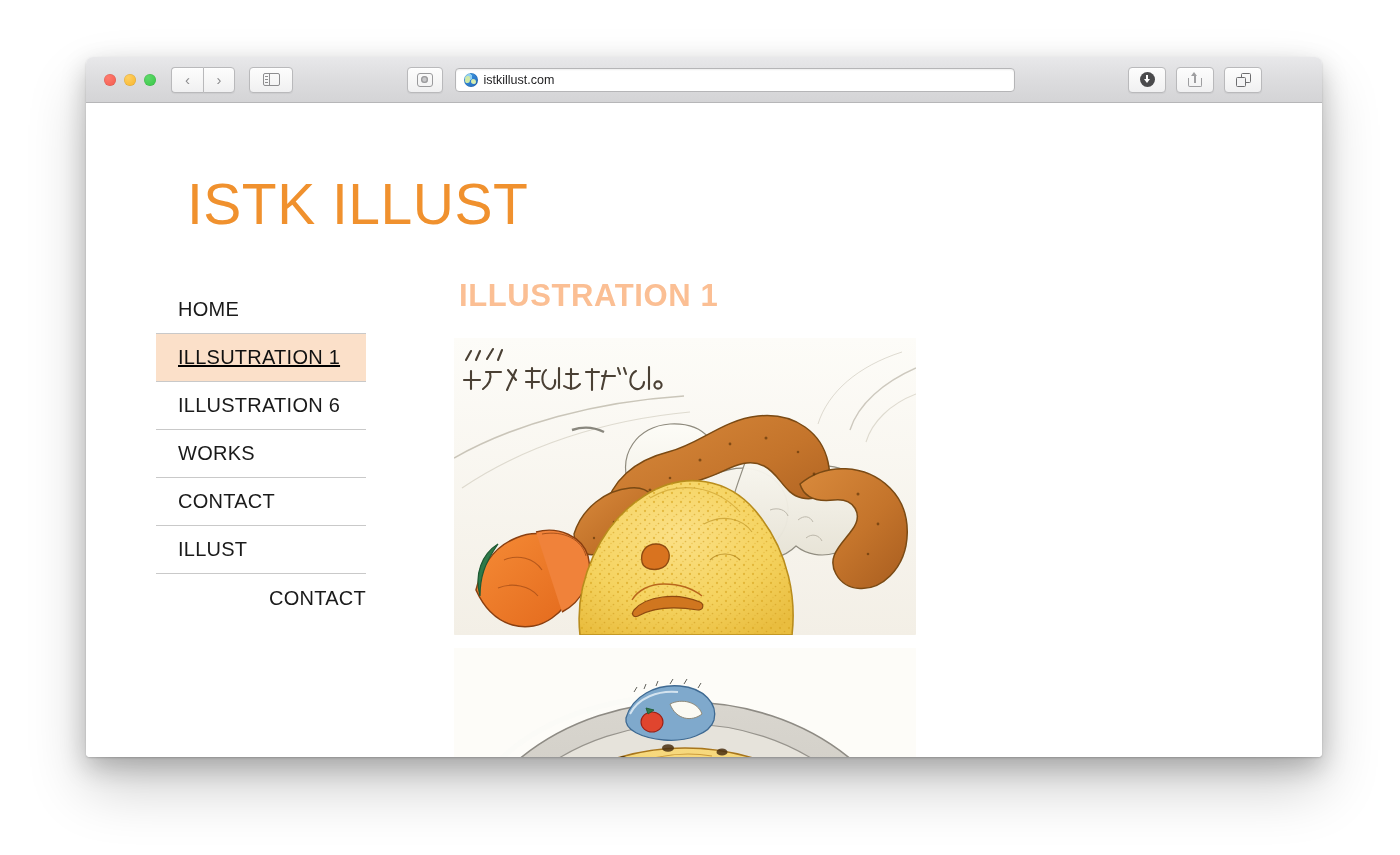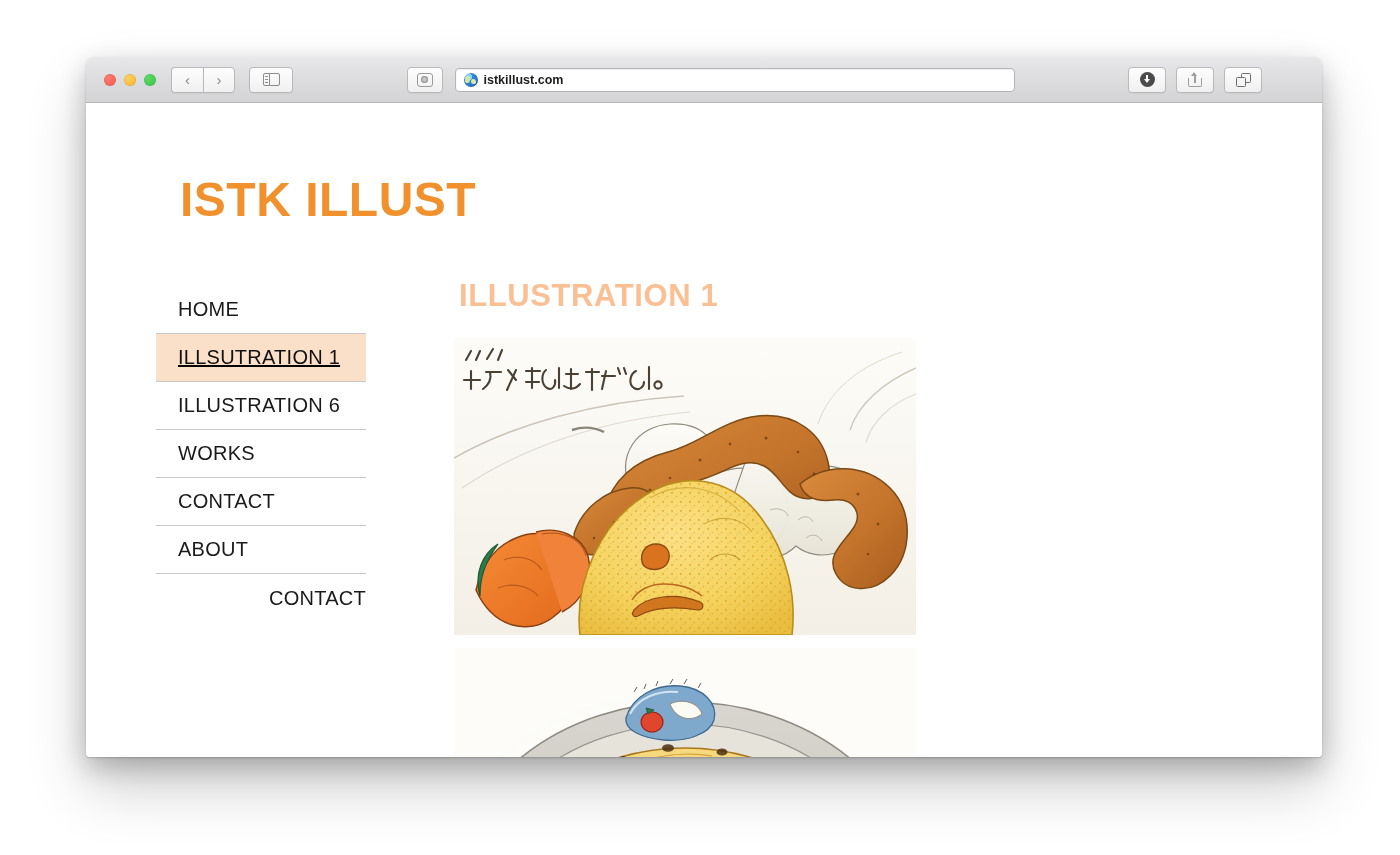--- a/index.html
+++ b/index.html
@@ -144,21 +144,20 @@
     height: 24px;
     border-radius: 4px;
     background: #ffffff;
     border: 1px solid #b5b5b7;
     box-shadow: inset 0 1px 2px rgba(0,0,0,0.07);
     display: flex;
     align-items: center;
     padding: 0 8px;
     box-sizing: border-box;
     gap: 6px;
-    font-weight: bold;
   }
   .favicon {
     width: 14px; height: 14px; border-radius: 50%;
     background:
       radial-gradient(circle at 32% 28%, #8fd0f5 0 26%, transparent 27%),
       linear-gradient(135deg, #4aa7e8 0%, #2f7fd0 55%, #2766b4 100%);
     position: relative; flex: none;
     box-shadow: inset 0 0 0 0.5px rgba(0,0,0,0.18);
   }
   .favicon::before {
@@ -216,24 +215,24 @@
     position: relative;
     z-index: 1;
     height: 654px;
     background: #ffffff;
     overflow: hidden;
     border-radius: 0 0 4px 4px;
   }
 
   #site-title {
     position: absolute;
-    left: 94px;
+    left: 101px;
     top: 73px;
-    font-size: 48px;
-    font-weight: 700;
+    font-size: 57px;
+    font-weight: 400;
     letter-spacing: 0.5px;
     line-height: 1;
   }
 
   
   #site-nav {
     position: absolute;
     left: 70px;
     top: 183px;
     width: 210px;
@@ -369,21 +368,21 @@
         <div class="nav-item">
           <span class="nav-label">ILLUSTRATION 6</span>
         </div>
         <div class="nav-item">
           <span class="nav-label">WORKS</span>
         </div>
         <div class="nav-item">
           <span class="nav-label">CONTACT</span>
         </div>
         <div class="nav-item">
-          <span class="nav-label">ABOUT</span>
+          <span class="nav-label">ILLUST</span>
         </div>
         <div class="nav-item">
           <span class="nav-label">CONTACT</span>
         </div>
       </nav>
 
       <div id="main-column">
         <h1 id="content-heading" style="color:#fbbf94">ILLUSTRATION 1</h1>
 
         <div class="illustration" id="illustration-1">

